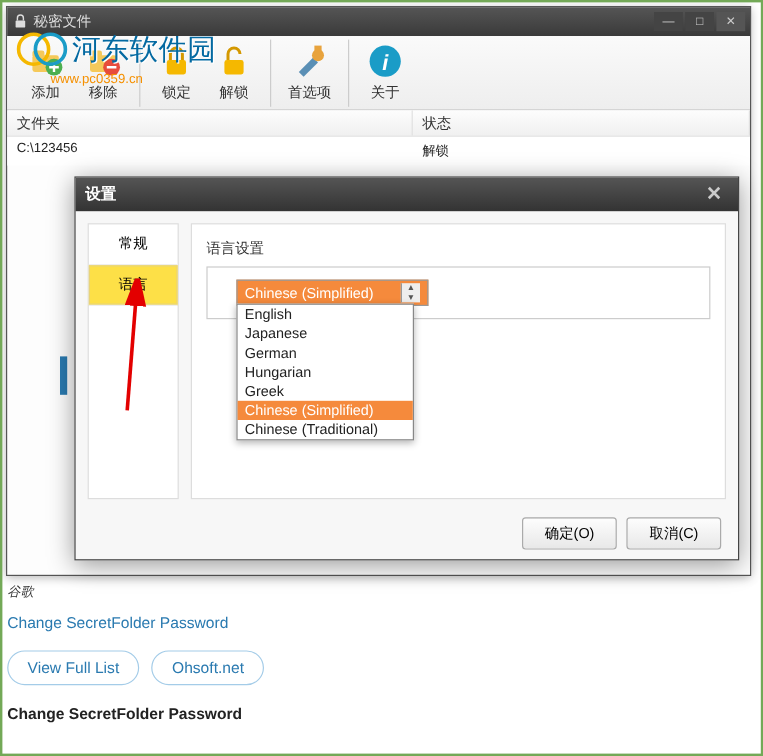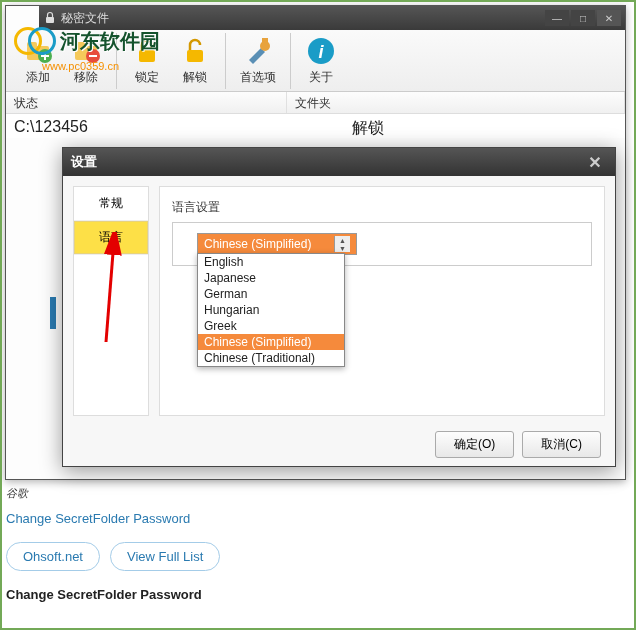--- a/index.html
+++ b/index.html
@@ -1,47 +1,47 @@
 <!DOCTYPE html>
 <html><head>
   <meta charset="utf-8">
   <style>
     * { margin: 0; padding: 0; box-sizing: border-box; font-family: "Microsoft YaHei", Arial, sans-serif; }
     body { background: #fff; width: 636px; height: 630px; overflow: hidden; position: relative; border: 2px solid #73a957; }
     
     .main-window { position: absolute; top: 3px; left: 3px; width: 621px; height: 475px; background: #fdfdfd; border: 1px solid #555; box-shadow: 0 2px 8px rgba(0,0,0,0.3); }
     
-    .titlebar { background: linear-gradient(to bottom, #555 0%, #3a3a3a 100%); height: 24px; display: flex; align-items: center; padding: 0 4px; color: #ddd; font-size: 12px; margin-left: 33px; }
+    .titlebar { background: linear-gradient(to bottom, #555 0%, #3a3a3a 100%); height: 24px; display: flex; align-items: center; padding: 0 4px; color: #ddd; font-size: 12px; }
     .titlebar-icon { width: 14px; height: 14px; margin-right: 4px; display: inline-block; }
     .titlebar-title { flex: 1; }
     .window-controls { display: flex; gap: 2px; }
     .win-btn { width: 24px; height: 16px; background: #444; color: #ccc; font-size: 10px; display: flex; align-items: center; justify-content: center; cursor: pointer; }
     .win-btn.close { background: #555; }
     
     .watermark { position: absolute; top: 18px; left: 12px; z-index: 5; pointer-events: none; }
     .watermark-logo { display: flex; align-items: center; }
     .watermark-circles { position: relative; width: 42px; height: 42px; }
     .wcircle { position: absolute; border-radius: 50%; border: 3px solid; }
     .wc1 { width: 28px; height: 28px; border-color: #f5b800; left: 0; top: 7px; }
     .wc2 { width: 28px; height: 28px; border-color: #1a9cc7; left: 14px; top: 7px; }
-    .watermark-text { color: #14532d; font-size: 20px; font-weight: bold; margin-left: 4px; text-shadow: 1px 1px 0 #fff; }
+    .watermark-text { color: #0369a1; font-size: 24px; font-weight: normal; margin-left: 4px; text-shadow: 1px 1px 0 #fff; }
     .watermark-url { color: #f59000; font-size: 11px; margin-top: -2px; margin-left: 28px; }
     
     .toolbar { background: linear-gradient(to bottom, #fafafa 0%, #eee 100%); height: 62px; display: flex; align-items: center; padding: 0 8px; border-bottom: 1px solid #ccc; }
     .toolbar-group { display: flex; border-right: 1px solid #ccc; padding-right: 6px; margin-right: 6px; height: 56px; align-items: center; }
     .toolbar-btn { display: flex; flex-direction: column; align-items: center; justify-content: center; padding: 2px 8px; cursor: pointer; font-size: 12px; color: #333; }
     .tb-icon { width: 32px; height: 32px; display: flex; align-items: center; justify-content: center; margin-bottom: 2px; }
     
     .list-header { display: flex; background: linear-gradient(to bottom, #fdfdfd, #f0f0f0); border-bottom: 1px solid #ddd; height: 22px; font-size: 12px; color: #333; }
     .list-col { padding: 3px 8px; border-right: 1px solid #e0e0e0; }
     .col-folder { width: 338px; }
     .col-status { flex: 1; }
     
     .list-body { background: #fff; }
-    .list-row { display: flex; height: 24px; font-size: 16px; color: #222; }
+    .list-row { display: flex; height: 24px; font-size: 11px; color: #222; }
     .list-row .list-col { padding: 4px 8px; border: none; }
     
     
     .dialog { position: absolute; top: 145px; left: 60px; width: 554px; height: 320px; background: #f7f7f7; border: 1px solid #444; box-shadow: 0 4px 20px rgba(0,0,0,0.4); z-index: 20; }
     .dialog-titlebar { background: linear-gradient(to bottom, #555 0%, #333 100%); height: 28px; color: #fff; font-size: 13px; display: flex; align-items: center; padding: 0 8px; font-weight: bold; }
     .dialog-title { flex: 1; }
     .dialog-close { width: 24px; height: 20px; color: #ccc; font-size: 16px; display: flex; align-items: center; justify-content: center; cursor: pointer; }
     
     .dialog-body { display: flex; height: calc(100% - 68px); padding: 10px; gap: 10px; }
     .side-tabs { width: 76px; background: #fff; border: 1px solid #ddd; }
@@ -159,22 +159,22 @@
               <circle cx="15" cy="15" r="13" fill="#1a9cc7"></circle>
               <text x="15" y="22" font-size="18" fill="#fff" text-anchor="middle" font-weight="bold" font-style="italic">i</text>
             </svg>
         </div>
         <span>关于</span>
       </div>
     </div>
   </div>
 
   <div class="list-header">
+    <div class="list-col col-folder">文件夹</div>
     <div class="list-col col-status">状态</div>
-    <div class="list-col col-folder">文件夹</div>
   </div>
   <div class="list-body">
     <div class="list-row">
       <div class="list-col col-folder">C:\123456</div>
       <div class="list-col col-status">解锁</div>
     </div>
   </div>
 </div>
 
 <div class="watermark">
@@ -238,17 +238,17 @@
         </marker>
       </defs>
       <line x1="14" y1="110" x2="22" y2="8" stroke="#e30000" stroke-width="3" marker-end="url(#ah)"></line>
     </svg>
 </div>
 
 <div class="bottom-area">
   <div class="small-text">谷歌</div>
   <div class="link-text">Change SecretFolder Password</div>
   <div class="link-buttons">
+    <div class="link-btn">View Full List</div>
     <div class="link-btn">Ohsoft.net</div>
-    <div class="link-btn">View Full List</div>
   </div>
   <div class="bold-label">Change SecretFolder Password</div>
 </div>
 
 </body></html>

